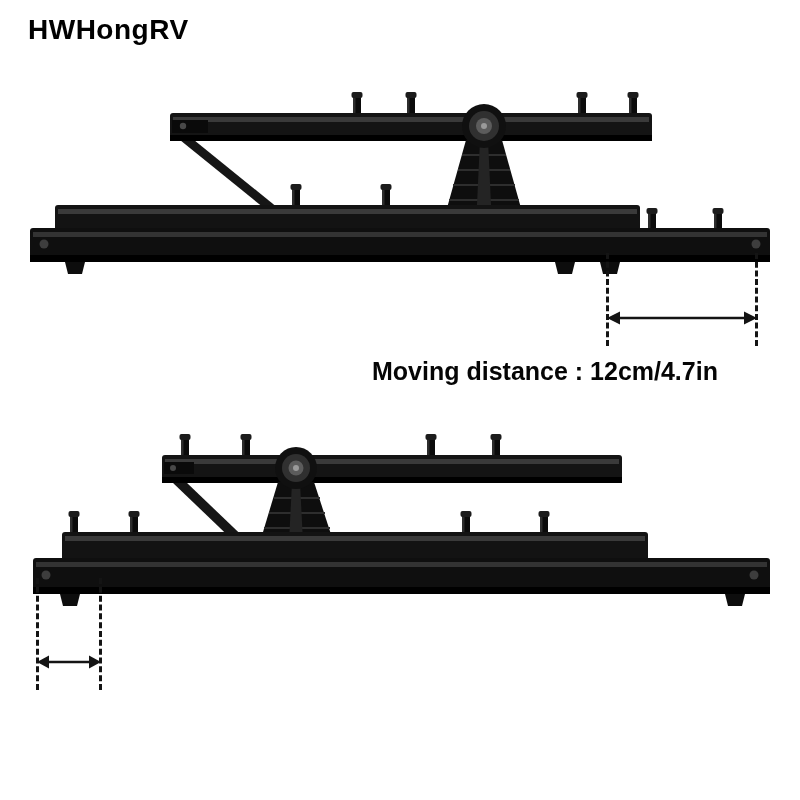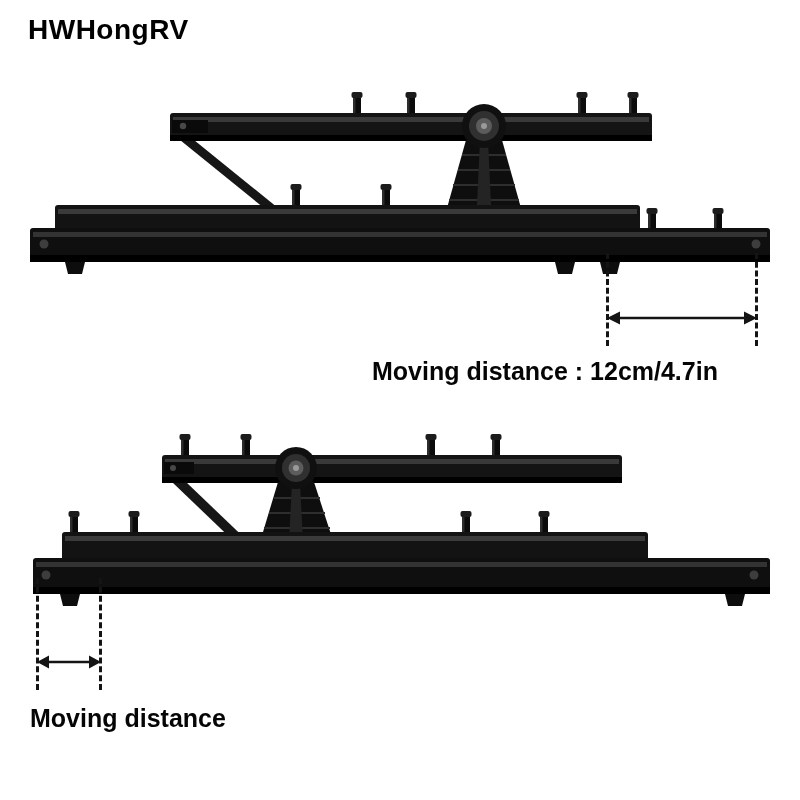--- a/index.html
+++ b/index.html
@@ -172,16 +172,15 @@
   </figure>
 
   <div class="dashv" style="left:36px;top:578px;height:112px;"></div>
   <div class="dashv" style="left:99px;top:578px;height:112px;"></div>
   <svg class="dim-arrow" style="left:36px;top:653px;" width="66" height="18" viewBox="0 0 66 18">
     <line x1="9" y1="9" x2="57" y2="9" stroke="#141414" stroke-width="2.6"></line>
     <polygon points="1,9 13,2.5 13,15.5" fill="#141414"></polygon>
     <polygon points="65,9 53,2.5 53,15.5" fill="#141414"></polygon>
   </svg>
   <div class="label label-bottom" style="left:30px;top:700px;">
-    <div>Moving distance</div>
   </div>
 
 </div>
 
 </body></html>

